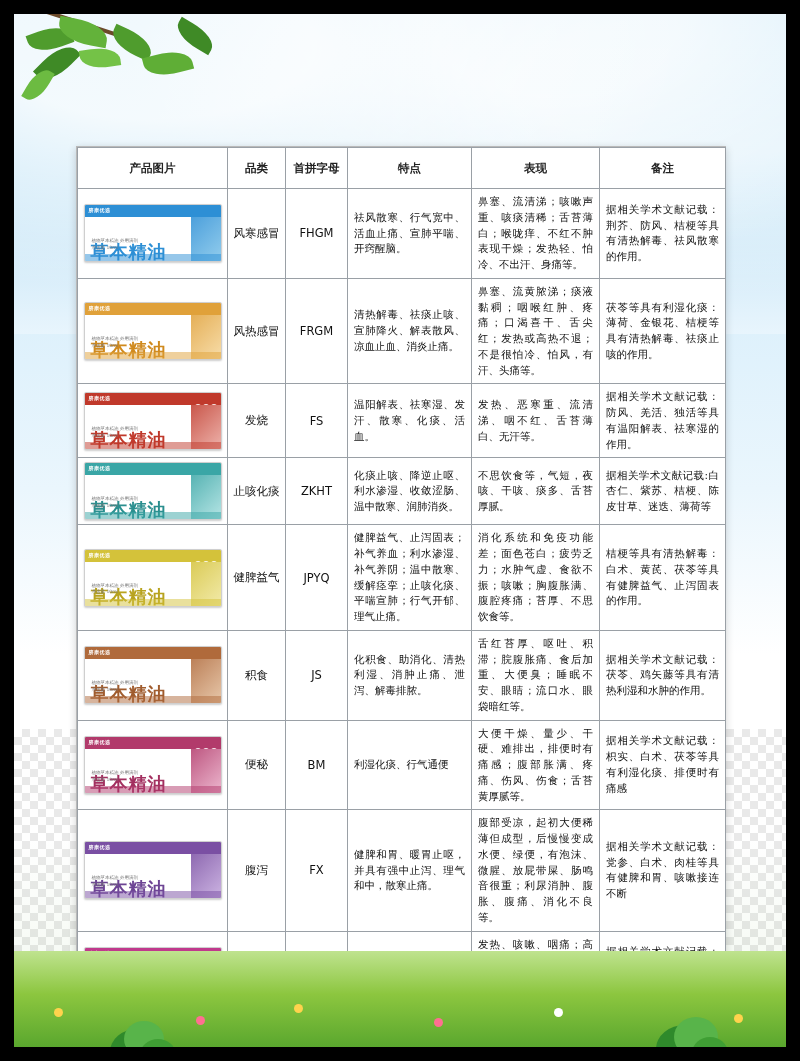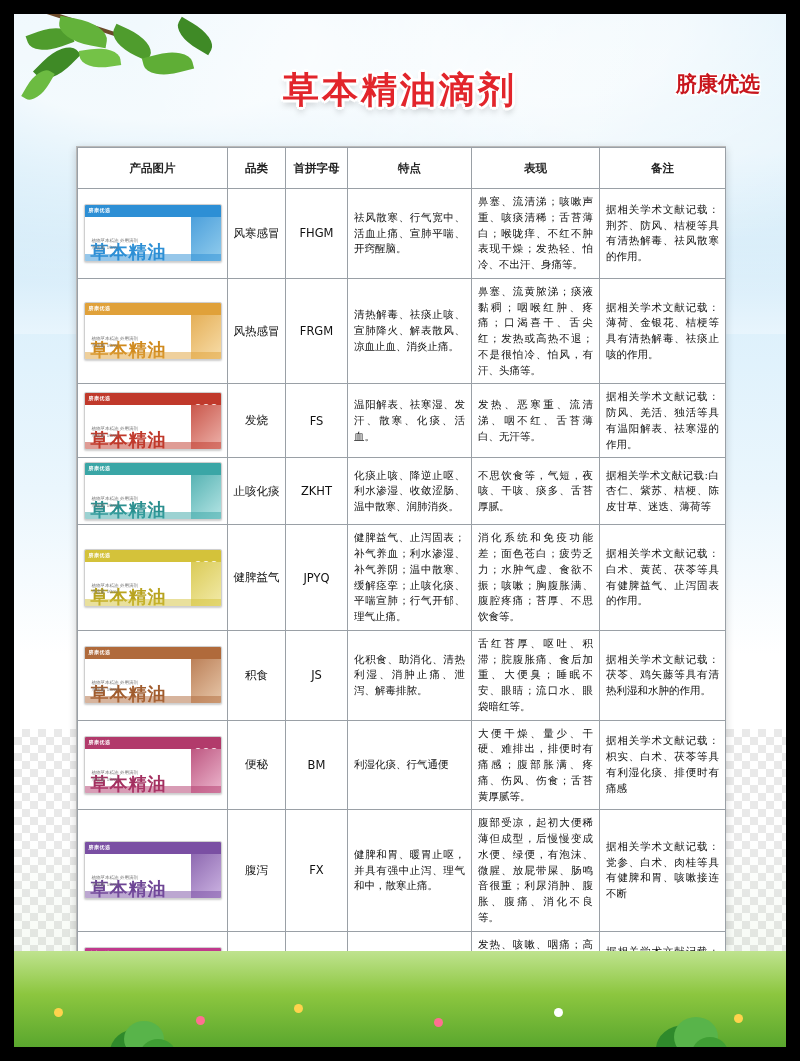--- a/index.html
+++ b/index.html
@@ -76,26 +76,20 @@
       <div class="leaf" style="left:14px;top:14px;width:44px;height:22px;transform:rotate(-20deg);background:#4f9c2d;"></div>
       <div class="leaf" style="left:44px;top:6px;width:50px;height:24px;transform:rotate(10deg);background:#63b23a;"></div>
       <div class="leaf" style="left:20px;top:38px;width:46px;height:22px;transform:rotate(-45deg);background:#3f8a26;"></div>
       <div class="leaf" style="left:66px;top:34px;width:40px;height:20px;transform:rotate(-8deg);background:#74c247;"></div>
       <div class="leaf" style="left:96px;top:18px;width:44px;height:21px;transform:rotate(25deg);background:#4f9c2d;"></div>
       <div class="leaf" style="left:130px;top:38px;width:48px;height:23px;transform:rotate(-15deg);background:#5fae36;"></div>
       <div class="leaf" style="left:160px;top:12px;width:42px;height:20px;transform:rotate(30deg);background:#3f8a26;"></div>
       <div class="leaf" style="left:6px;top:62px;width:36px;height:18px;transform:rotate(-60deg);background:#6cbb41;"></div>
     </div>
 
-    <div class="header">
-      <div class="title-wrap">
-        <span class="title">草本精油滴剂</span>
-      </div>
-      <div class="brand">脐康优选</div>
-    </div>
 
     <div class="checker"></div>
 
     <div class="table-card">
       <table>
         <colgroup>
             <col class="c0">
             <col class="c1">
             <col class="c2">
             <col class="c3">
@@ -142,21 +136,21 @@
                 <div class="name" style="color:#d08a1e">草本精油</div>
                 <div class="sub">植物草本精油 外用滴剂<br>净含量 10ml</div>
                 <div class="side" style="background:linear-gradient(135deg,#e0a13a,#f6d79a)"></div>
                 <div class="stripe" style="background:#e0a13a"></div>
               </div>
             </td>
             <td class="cat">风热感冒</td>
             <td class="abbr">FRGM</td>
             <td class="txt">清热解毒、祛痰止咳、宣肺降火、解表散风、凉血止血、消炎止痛。</td>
             <td class="txt">鼻塞、流黄脓涕；痰液黏稠；咽喉红肿、疼痛；口渴喜干、舌尖红；发热或高热不退；不是很怕冷、怕风，有汗、头痛等。</td>
-            <td class="txt">据相关学术文献记载：薄荷、金银花、桔梗等具有清热解毒、祛痰止咳的作用。</td>
+            <td class="txt">茯苓等具有利湿化痰：薄荷、金银花、桔梗等具有清热解毒、祛痰止咳的作用。</td>
           </tr>
 
           <tr>
             <td class="img">
               <div class="box">
                 <div class="topband" style="background:#c0392b"></div>
                 <div class="logo">脐康优选</div>
                 <div class="dots"><i></i><i></i><i></i></div>
                 <div class="name" style="color:#c0392b">草本精油</div>
                 <div class="sub">植物草本精油 外用滴剂<br>净含量 10ml</div>
@@ -199,21 +193,21 @@
                 <div class="name" style="color:#b8a31f">草本精油</div>
                 <div class="sub">植物草本精油 外用滴剂<br>净含量 10ml</div>
                 <div class="side" style="background:linear-gradient(135deg,#d4c23a,#f0e79a)"></div>
                 <div class="stripe" style="background:#d4c23a"></div>
               </div>
             </td>
             <td class="cat">健脾益气</td>
             <td class="abbr">JPYQ</td>
             <td class="txt">健脾益气、止泻固表；补气养血；利水渗湿、补气养阴；温中散寒、缓解痉挛；止咳化痰、平喘宣肺；行气开郁、理气止痛。</td>
             <td class="txt">消化系统和免疫功能差；面色苍白；疲劳乏力；水肿气虚、食欲不振；咳嗽；胸腹胀满、腹腔疼痛；苔厚、不思饮食等。</td>
-            <td class="txt">据相关学术文献记载：白术、黄芪、茯苓等具有健脾益气、止泻固表的作用。</td>
+            <td class="txt">桔梗等具有清热解毒：白术、黄芪、茯苓等具有健脾益气、止泻固表的作用。</td>
           </tr>
 
           <tr>
             <td class="img">
               <div class="box">
                 <div class="topband" style="background:#b06a3b"></div>
                 <div class="logo">脐康优选</div>
                 <div class="dots"><i></i><i></i><i></i></div>
                 <div class="name" style="color:#a05c2e">草本精油</div>
                 <div class="sub">植物草本精油 外用滴剂<br>净含量 10ml</div>

